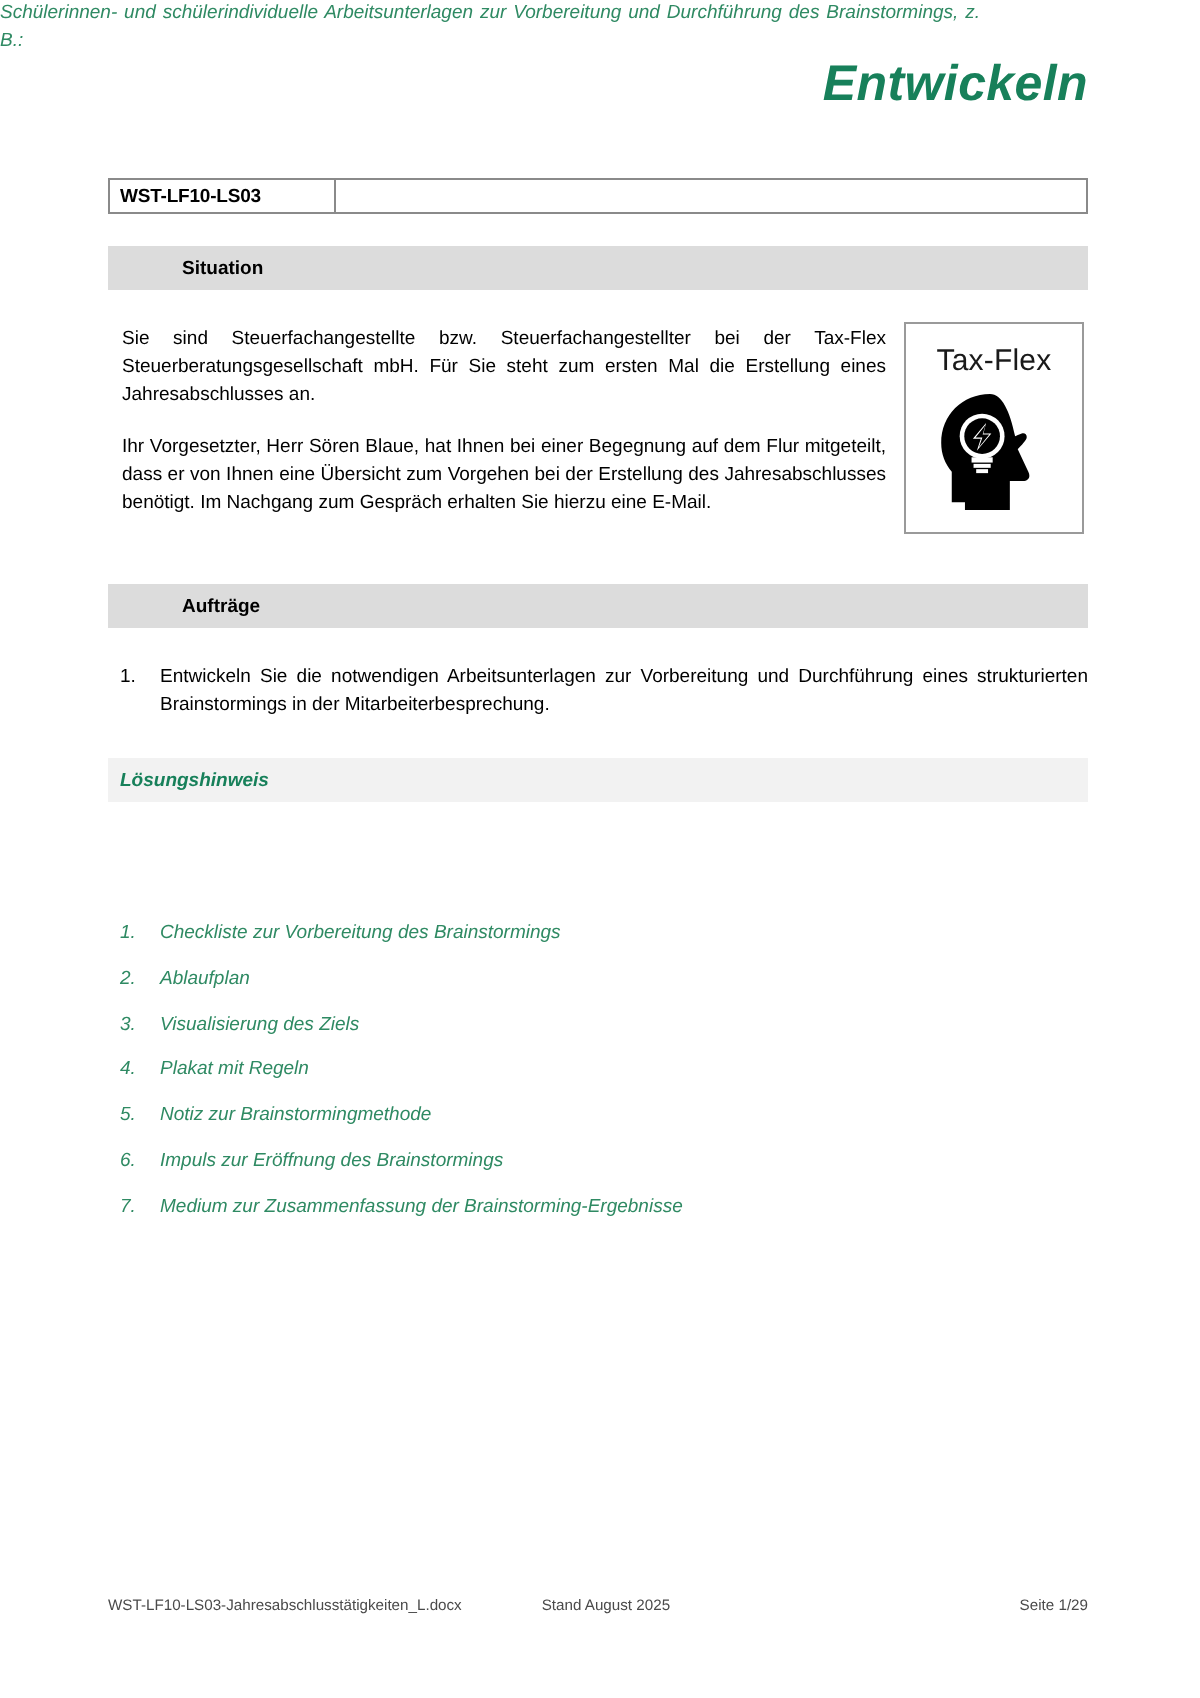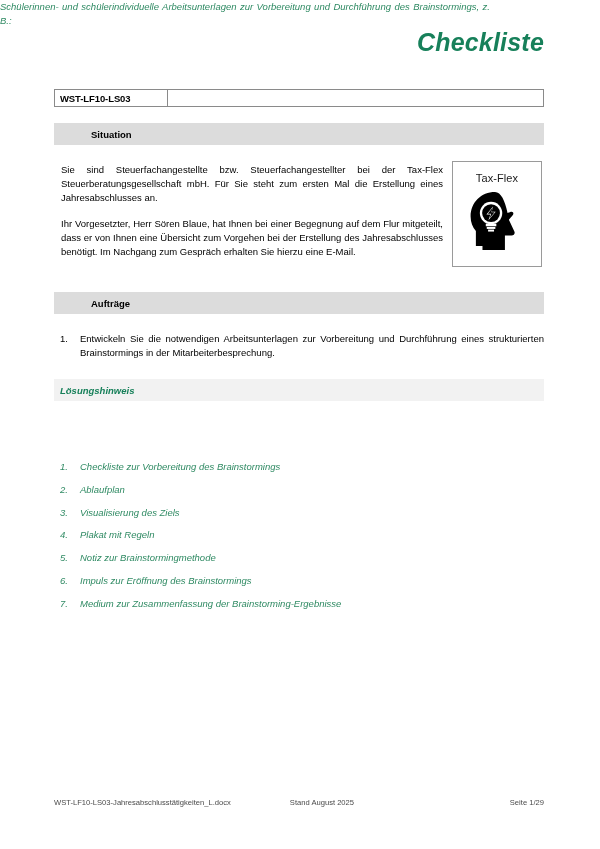--- a/index.html
+++ b/index.html
@@ -118,21 +118,21 @@
     height: 106px;
     box-sizing: border-box;
     border: 1px solid #9a9a9a;
     background: #ffffff;
     display: flex;
     flex-direction: column;
     align-items: center;
   }
   .logo-label {
     margin-top: 10px;
-    font-size: 11px;
+    font-size: 15px;
     color: #1a1a1a;
     letter-spacing: 0.1px;
   }
   .logo-mark {
     margin-top: 4px;
     width: 66px;
     height: 66px;
   }
 
   
@@ -188,32 +188,31 @@
   
   .footer {
     position: absolute;
     left: 54px;
     top: 798px;
     width: 490px;
     display: flex;
     align-items: baseline;
     font-size: 7.6px;
     color: #4a4a4a;
-    gap: 31px;
   }
   .footer .f-file { white-space: nowrap; }
-  .footer .f-date { margin-left: 28px; white-space: nowrap; text-align: right; }
+  .footer .f-date { margin-left: 40px; white-space: nowrap; text-align: right; }
   .footer .f-page { margin-left: auto; white-space: nowrap; }
 </style>
 </head>
 <body>
 
 <div class="page">
 
-  <div class="doc-title">Checkliste</div>
+  <div class="doc-title">Entwickeln</div>
 
   <div class="code-table">
     <div class="code-cell left">WST-LF10-LS03</div>
   </div>
 
   <div class="section-bar gray" id="bar-situation">Situation</div>
 
   <div class="body-block" id="situation-text">
     <p>Sie sind Steuerfachangestellte bzw. Steuerfachangestellter bei der Tax-Flex Steuerberatungsgesellschaft mbH. Für Sie steht zum ersten Mal die Erstellung eines Jahresabschlusses an.</p>
     <p>Ihr Vorgesetzter, Herr Sören Blaue, hat Ihnen bei einer Begegnung auf dem Flur mitgeteilt, dass er von Ihnen eine Übersicht zum Vorgehen bei der Erstellung des Jahresabschlusses benötigt. Im Nachgang zum Gespräch erhalten Sie hierzu eine E-Mail.</p>

